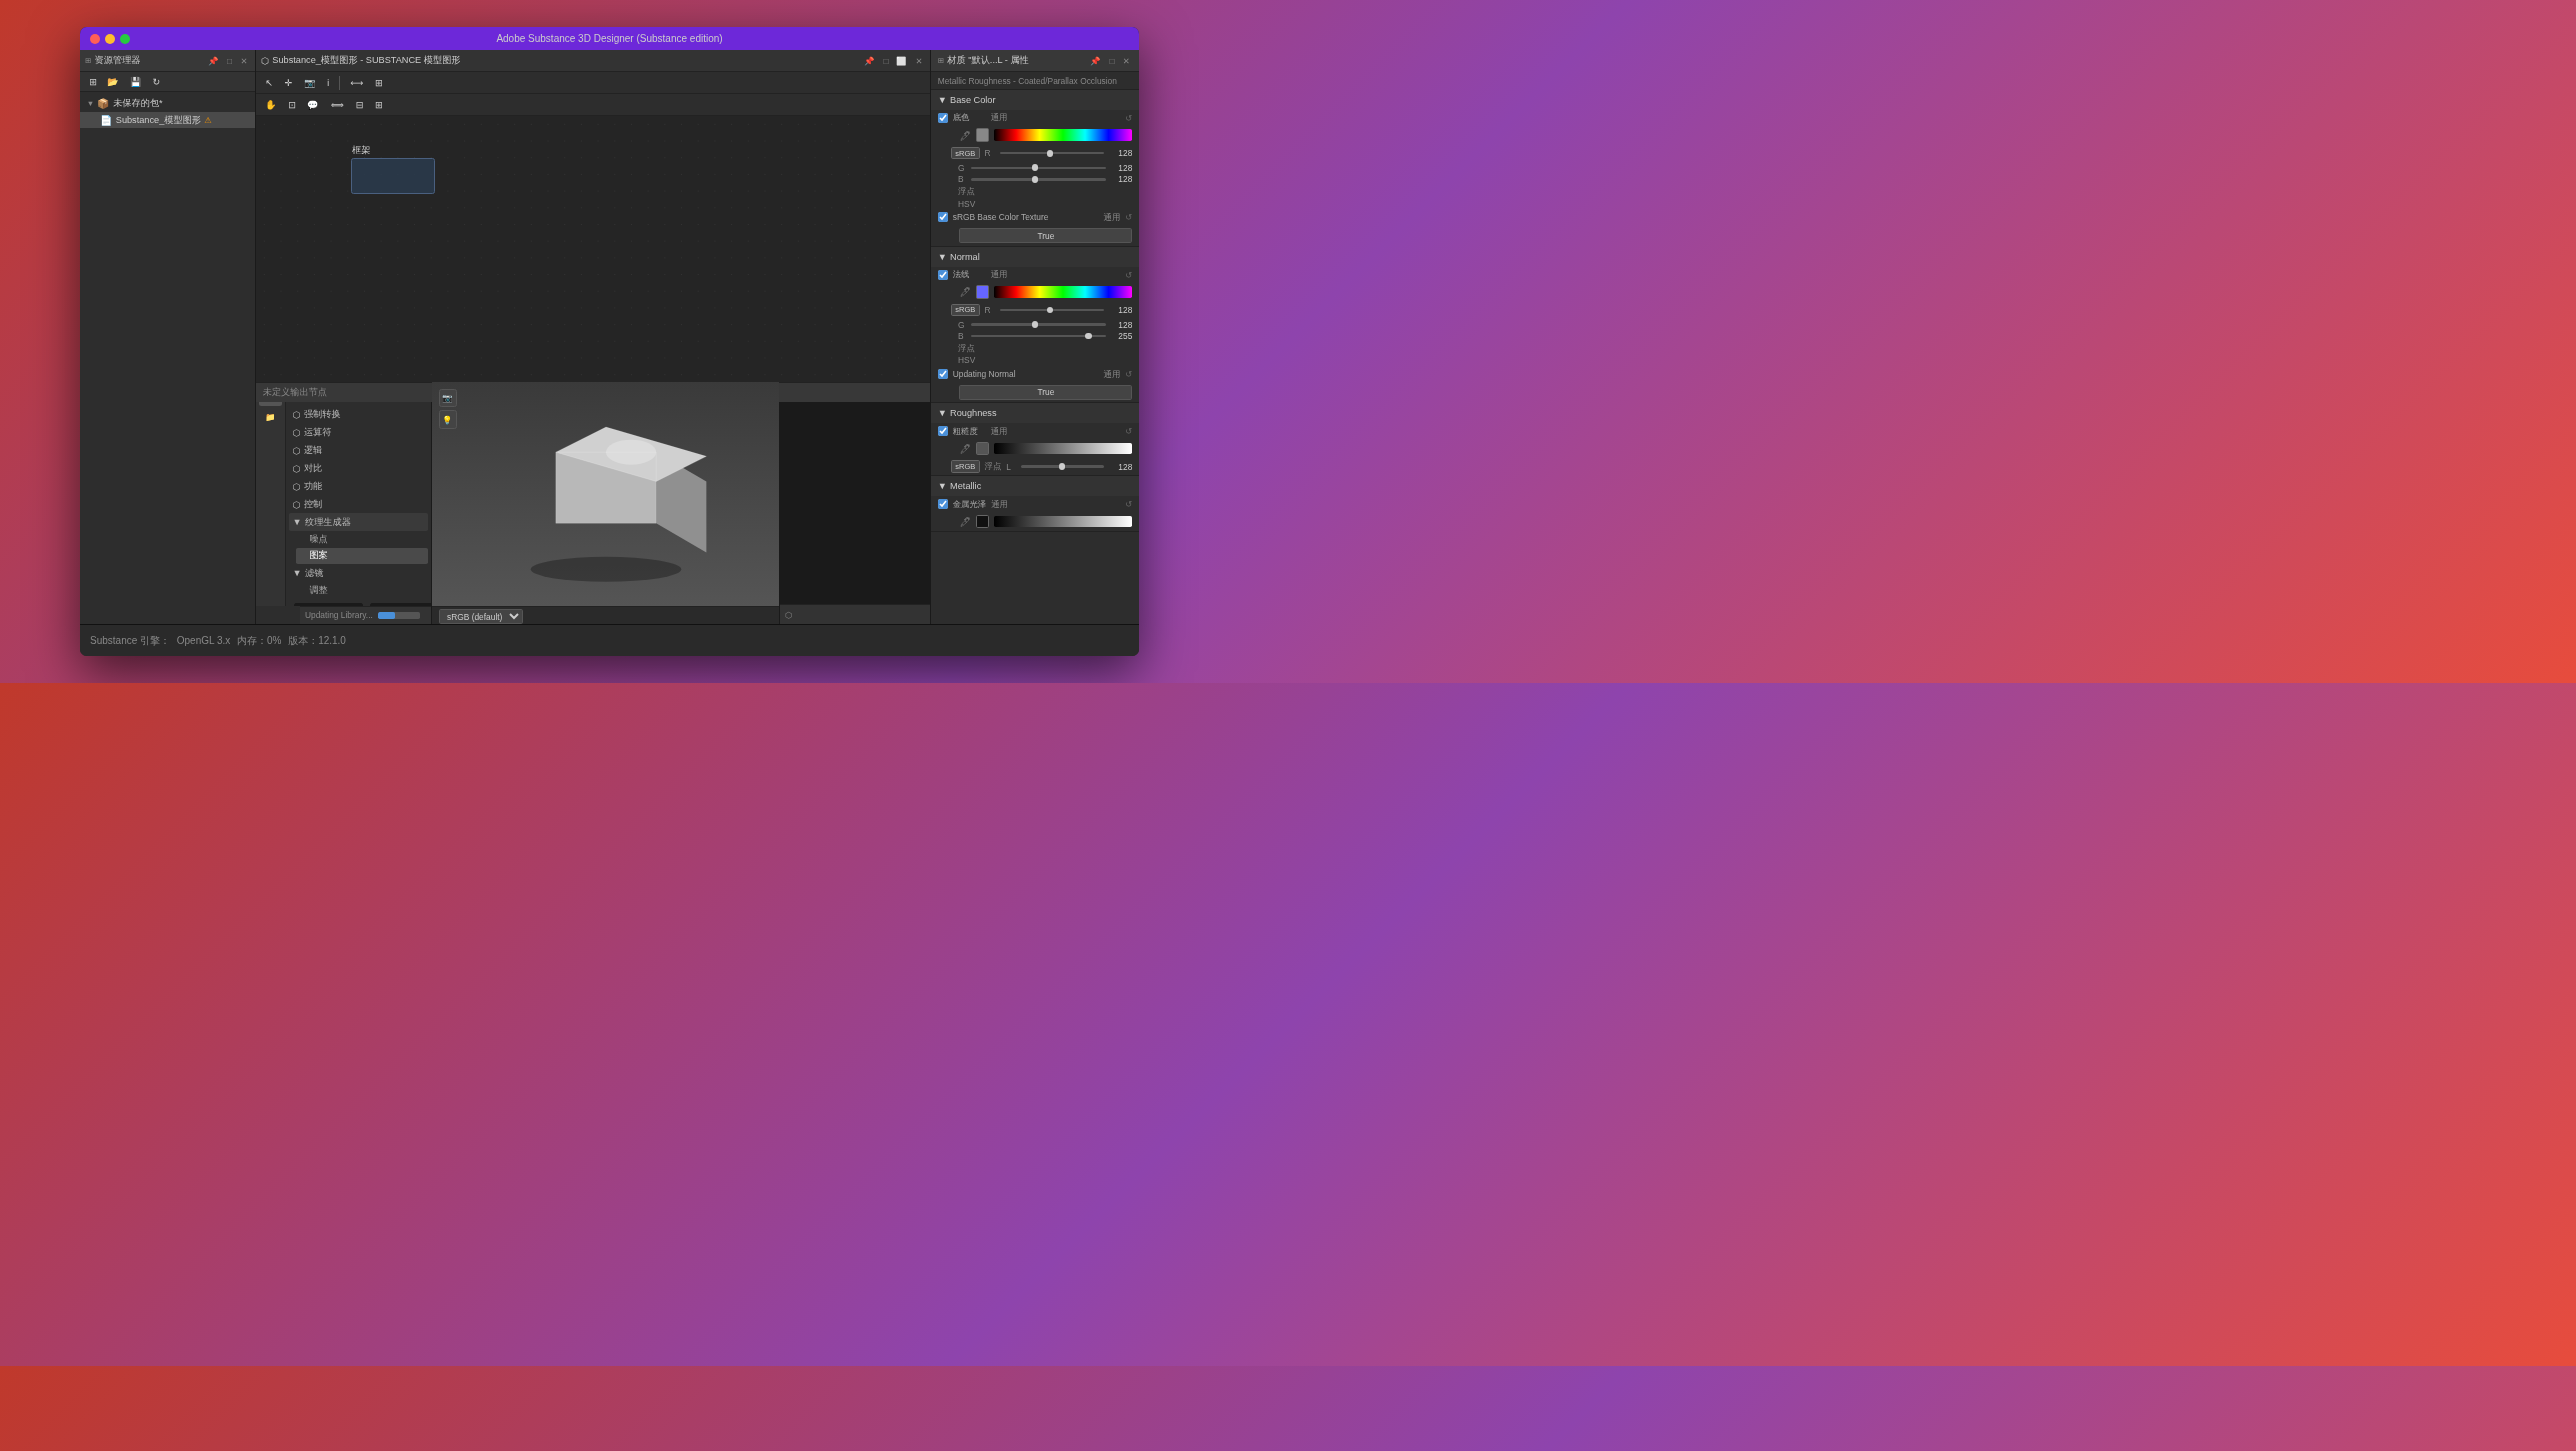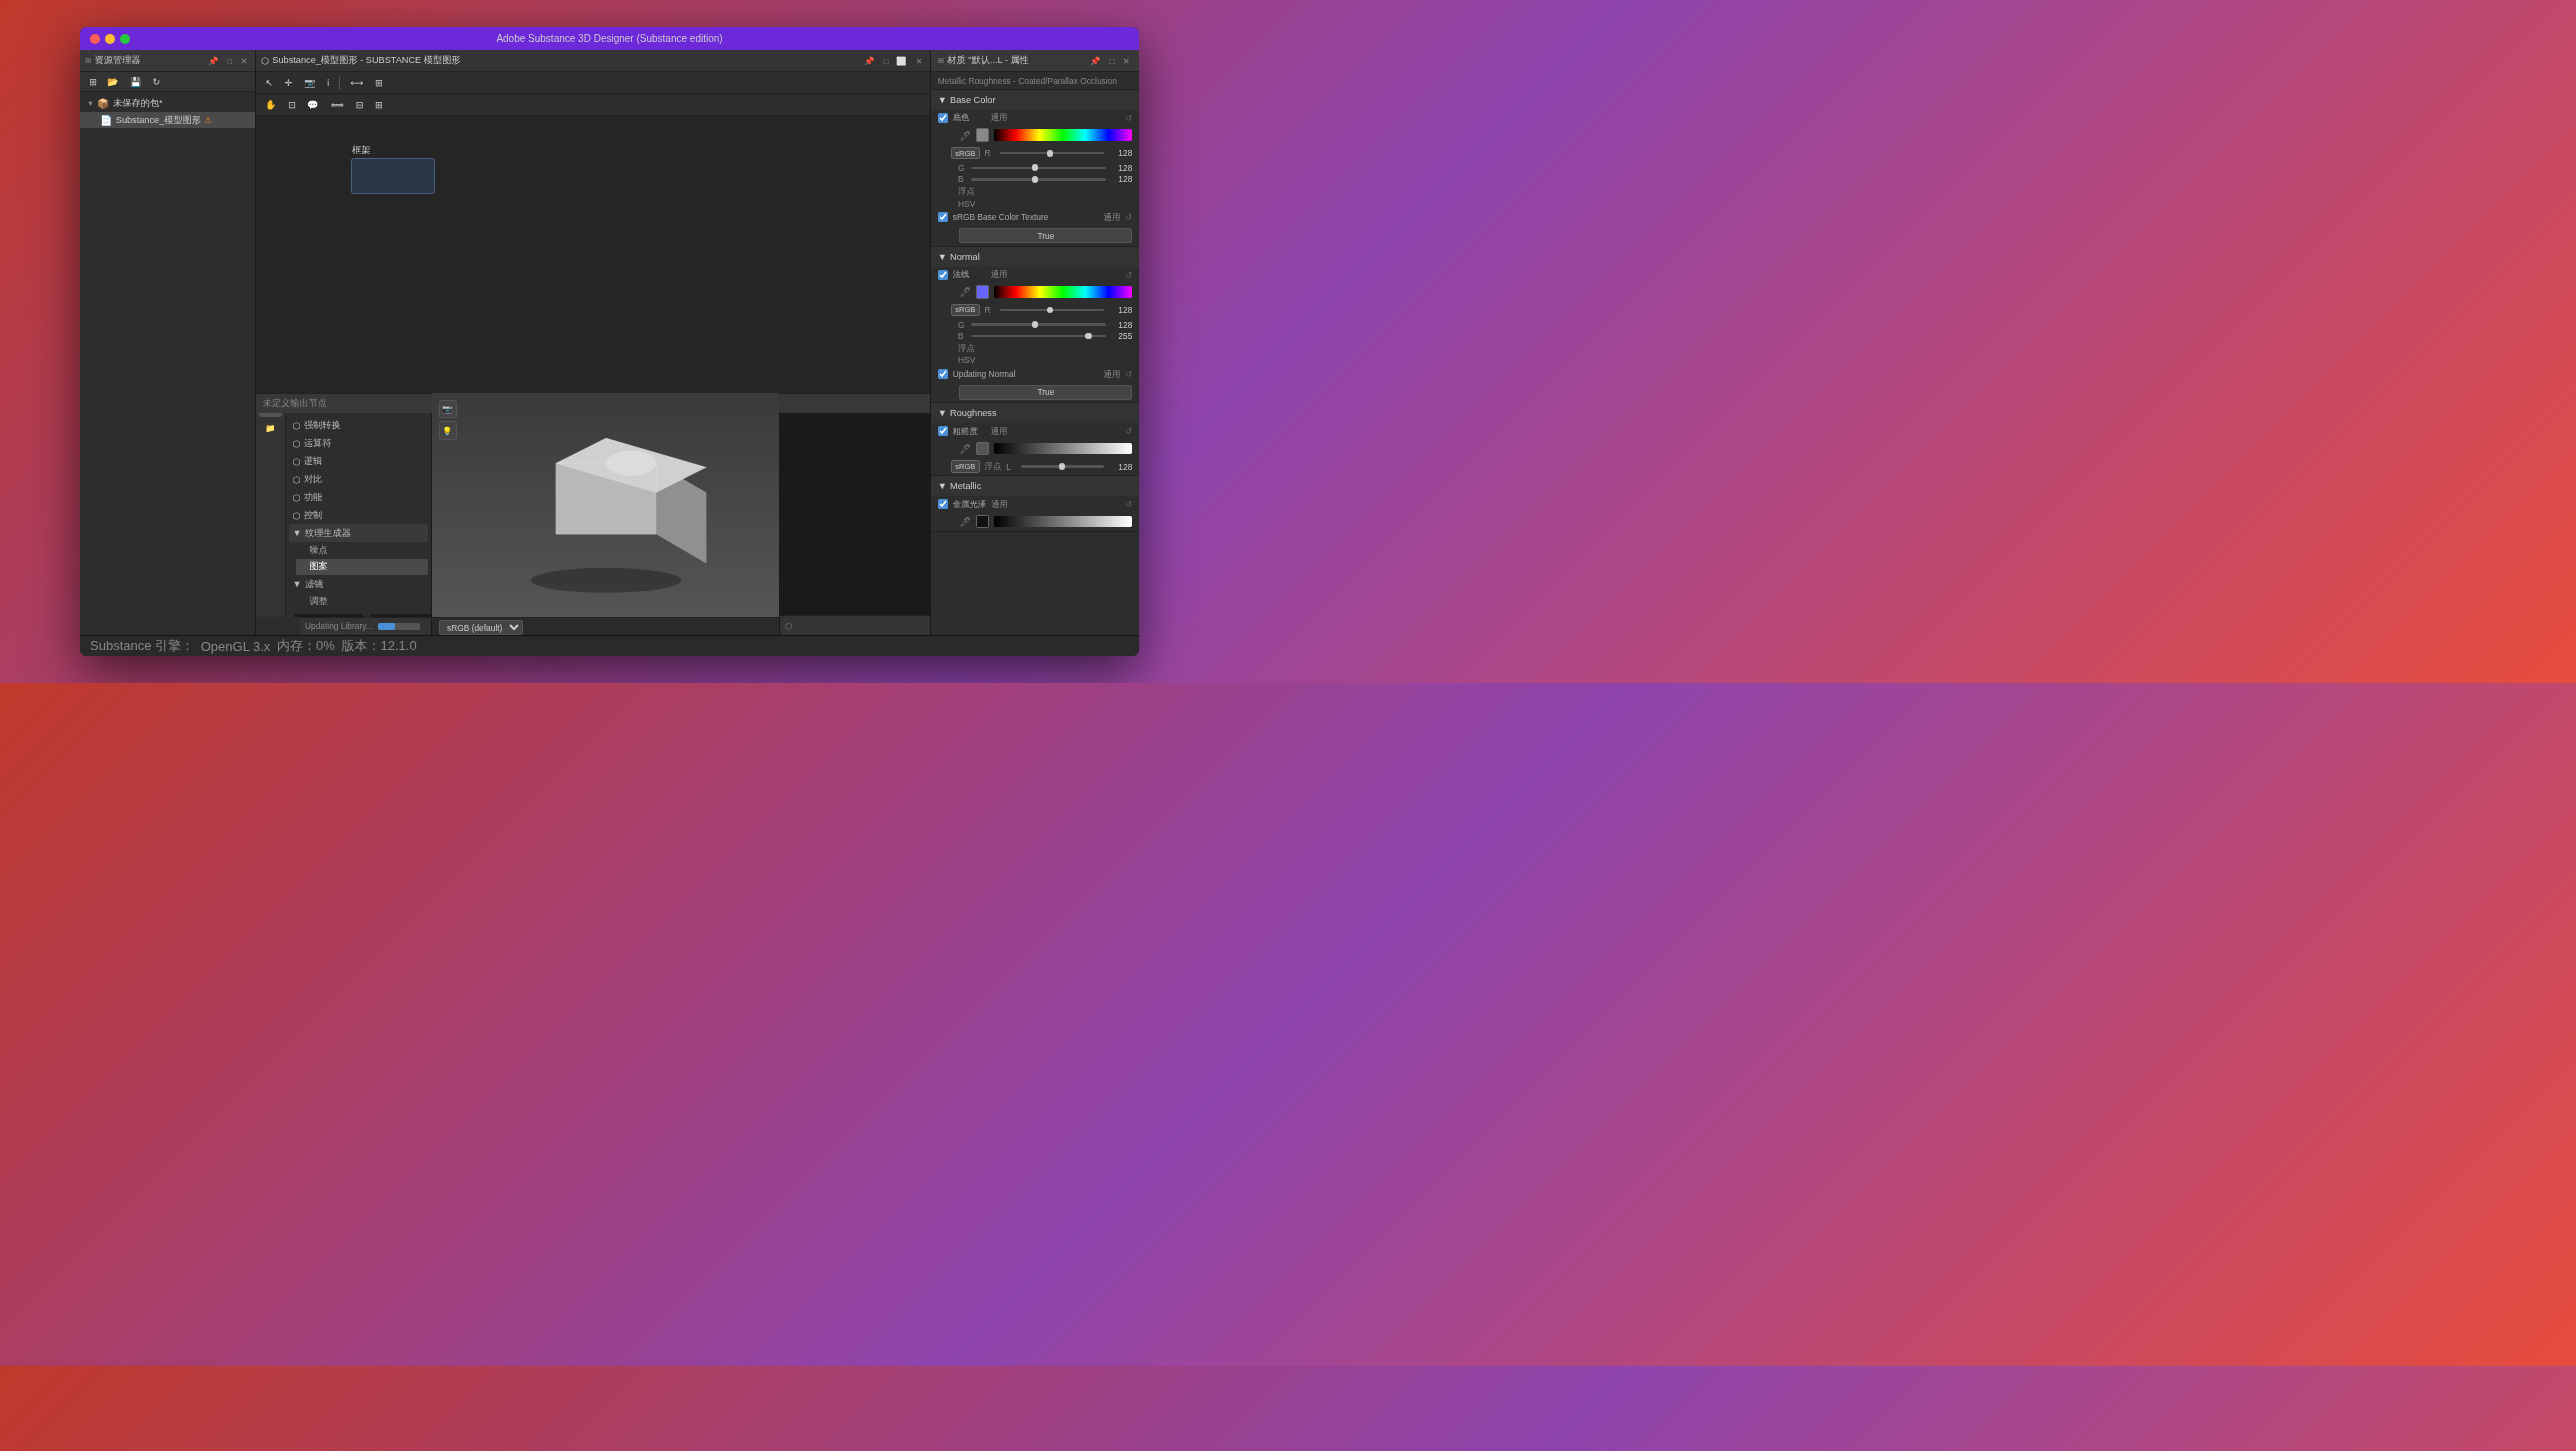--- a/index.html
+++ b/index.html
@@ -557,25 +557,25 @@
     .loading-bar-fill {
       background: #4a90d9;
       height: 100%;
       width: 40%;
       border-radius: 1.7px;
     }
 
     
     .app-status-bar {
       background: #2a2a2a;
-      height: 21px;
+      height: 32px;
       display: flex;
       align-items: center;
       padding: 0 10px;
-      font-size: 13px;
+      font-size: 10px;
       color: #888;
       gap: 6.7px;
       border-top: 0.8px solid #111;
       flex-shrink: 0;
     }
 
     
     ::-webkit-scrollbar { width: 3.3px; height: 3.3px; }
     ::-webkit-scrollbar-track { background: #2a2a2a; }
     ::-webkit-scrollbar-thumb { background: #555; border-radius: 1.7px; }

